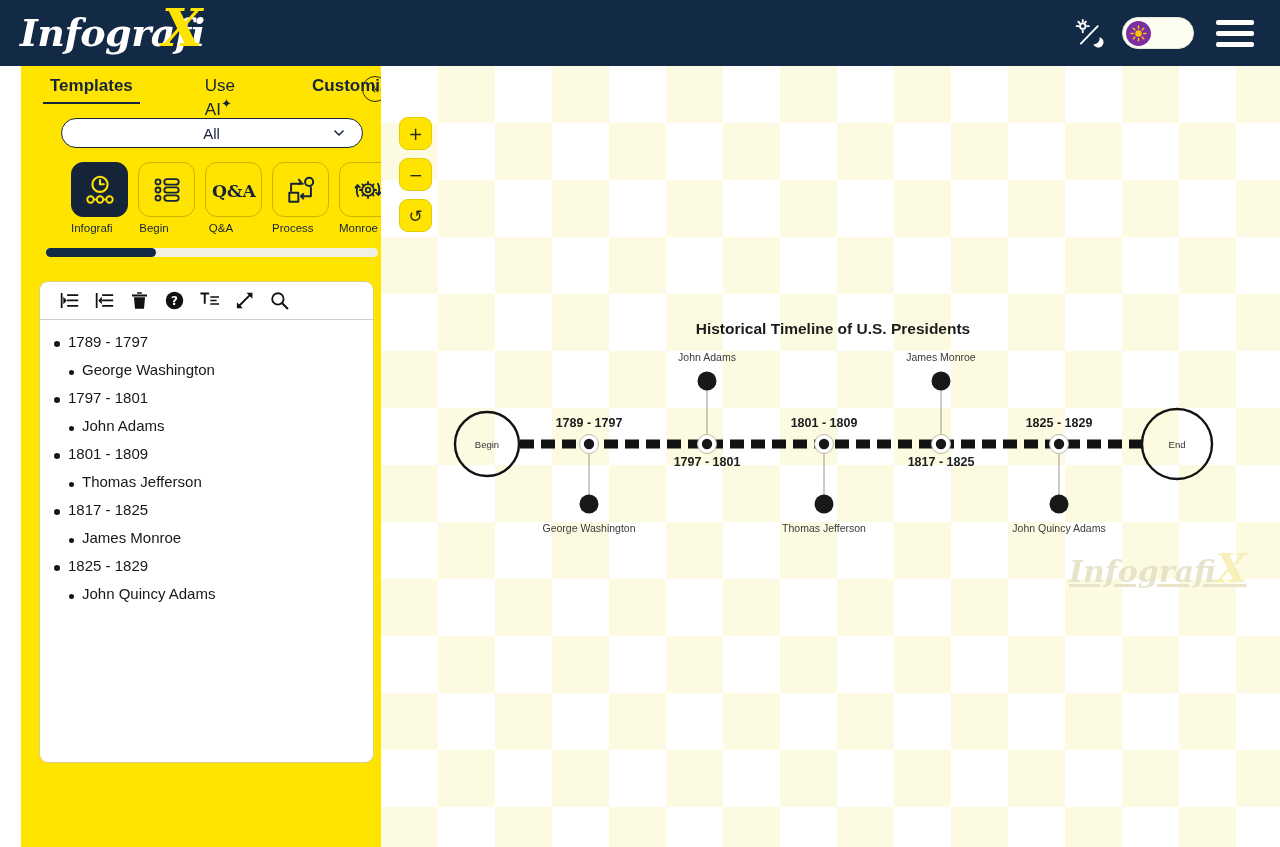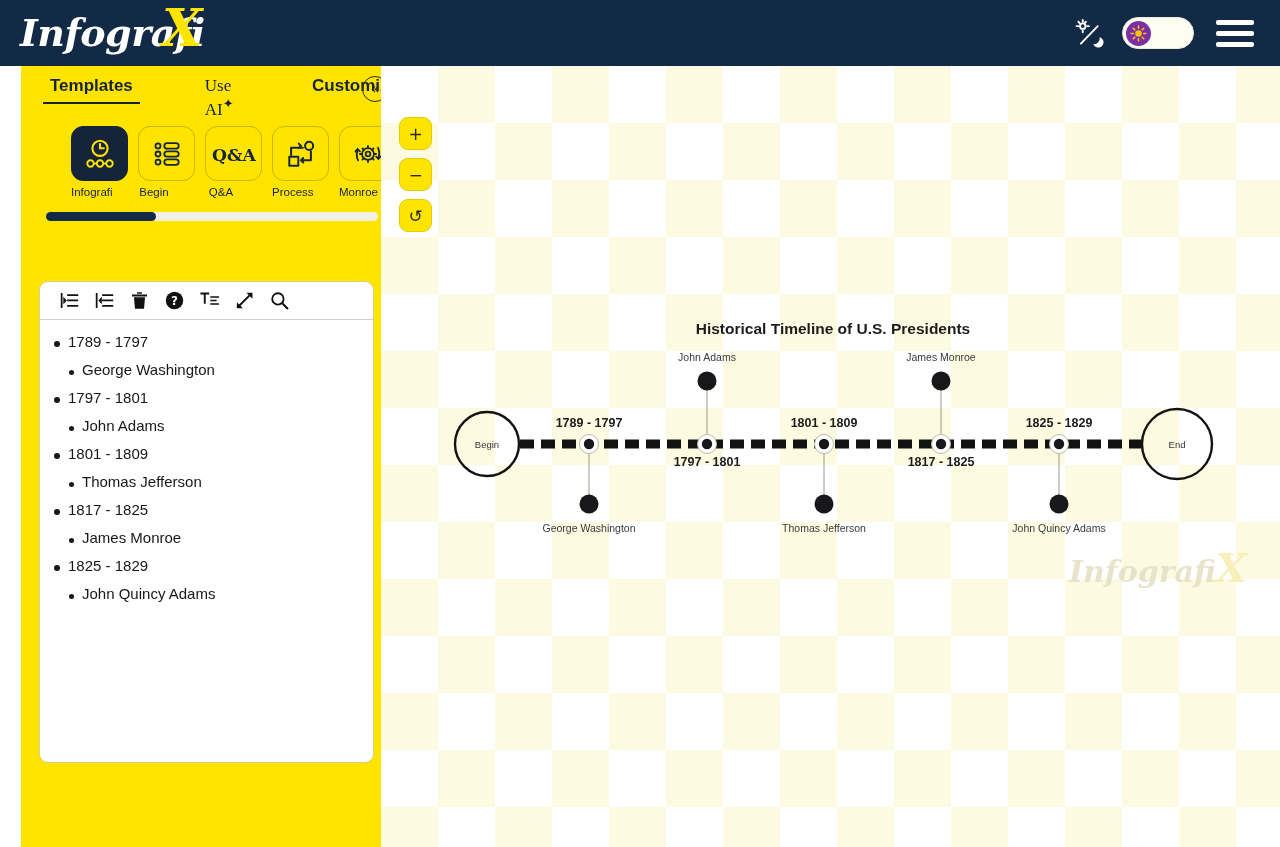--- a/index.html
+++ b/index.html
@@ -52,21 +52,21 @@
     position: absolute; left: 0; top: 66px; width: 381px; height: 781px;
     background: #ffe400;
     margin-left: 21px;
   }
   .tabs { display: flex; align-items: flex-start; height: 46px; padding-top: 10px; position: relative; }
   .tab {
     font-size: 17px; color: #16243a; cursor: pointer; position: relative;
     padding: 0 4px;
   }
   .tab.t1 { margin-left: 25px; font-weight: 700; }
-  .tab.t2 { margin-left: 64px; font-family: Liberation Serif, serif; }
+  .tab.t2 { margin-left: 64px; }
   .tab.t3 { margin-left: 56px; font-weight: bold; }
   .tab.active::after {
     content: ""; position: absolute; left: -3px; right: -3px; bottom: -8px;
     height: 2px; background: #16243a;
   }
   .ai-sup { font-size: 13px; vertical-align: super; }
   .collapse-btn {
     position: absolute; right: 14px; top: 10px;
     width: 26px; height: 26px; border-radius: 50%;
     border: 1.6px solid #2b2b10; color: #2b2b10;
@@ -143,20 +143,21 @@
     display: flex; align-items: center; justify-content: center;
     font-size: 17px; color: #2b2b10; cursor: pointer;
     font-family: "DejaVu Sans", sans-serif;
   }
   .chart-svg { position: absolute; left: 0; top: 0; }
   .watermark {
     position: absolute; left: 688px; top: 478px;
     font-family: "DejaVu Serif", serif; font-style: italic; font-weight: 700;
     font-size: 30px; color: #e4e0c4; opacity: .85; pointer-events: none;
     white-space: nowrap;
+    text-decoration: underline;
   }
   .watermark .wx { color: #f6eeae; font-size: 40px; }
 </style>
 </head>
 <body>
 
 <div id="app">
 
   <div class="topbar">
     <div class="logo-wrap">
@@ -199,20 +200,26 @@
       </div>
       <div class="tab t2">
         <span>Use AI</span><span class="ai-sup">✦</span>
       </div>
       <div class="tab t3">
         <span>Customize</span>
       </div>
       <div class="collapse-btn">«</div>
     </div>
 
+    <div class="dropdown">
+      <span class="dropdown-label">All</span>
+      <svg class="dropdown-caret" viewBox="0 0 24 24">
+        <path d="M5 8.5 12 15.5 19 8.5" fill="none" stroke="#16243a" stroke-width="2.6" stroke-linecap="round" stroke-linejoin="round"></path>
+      </svg>
+    </div>
 
     <div class="tpl-row">
 
       <div class="tpl sel">
         <div class="tpl-box">
           <svg width="38" height="38" viewBox="0 0 40 40">
             <circle cx="20" cy="14" r="8" fill="none" stroke="#ffe400" stroke-width="2.2"></circle>
             <path d="M20 9.4V14h4" fill="none" stroke="#ffe400" stroke-width="2.2" stroke-linecap="round"></path>
             <path d="M7 30h26" stroke="#ffe400" stroke-width="2"></path>
             <circle cx="10" cy="30" r="3.4" fill="#16243a" stroke="#ffe400" stroke-width="2"></circle>

